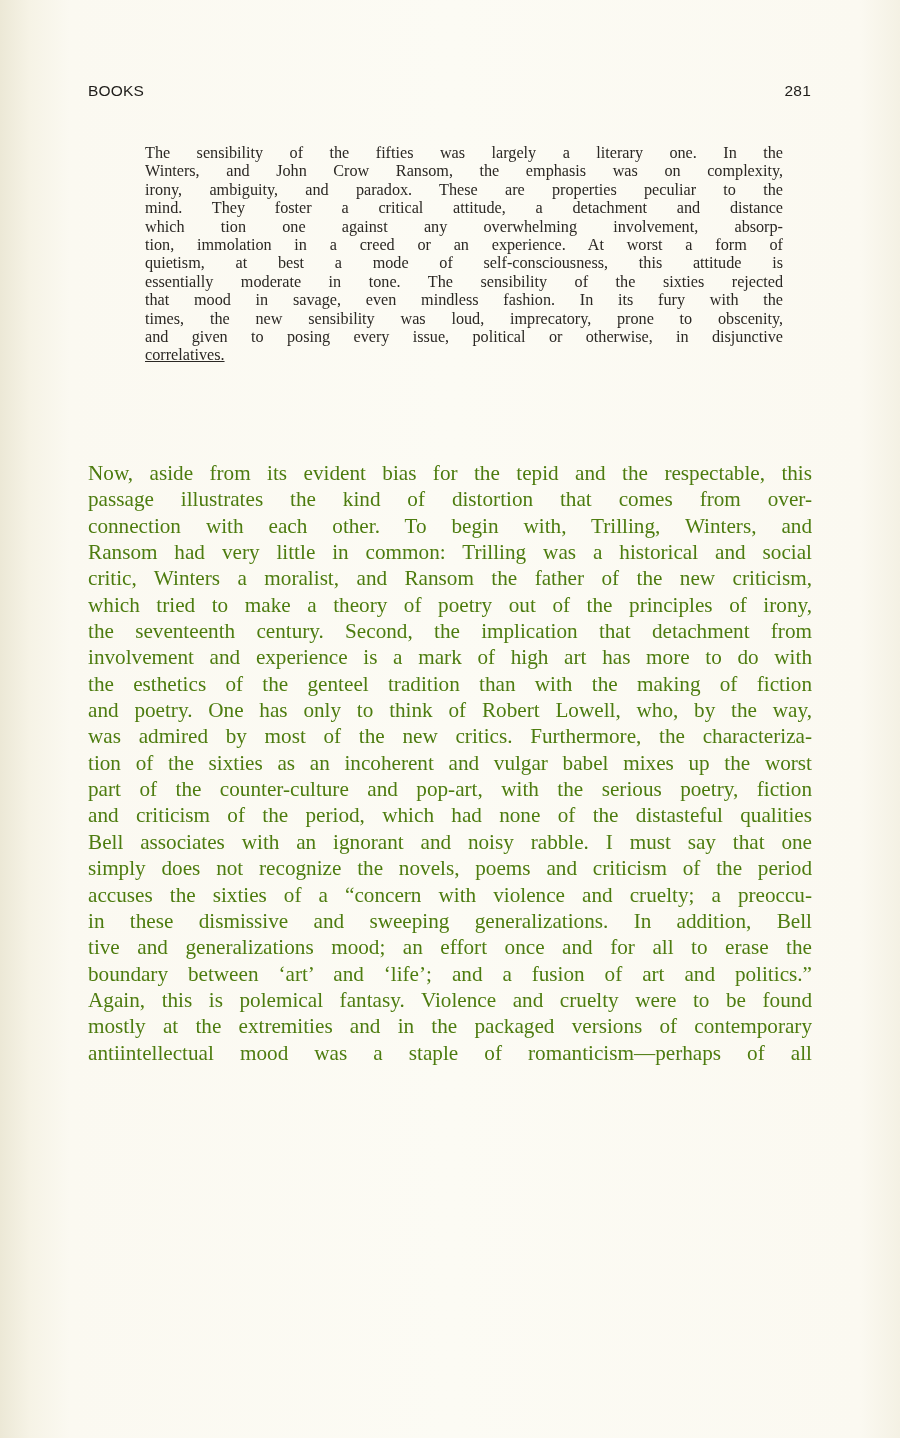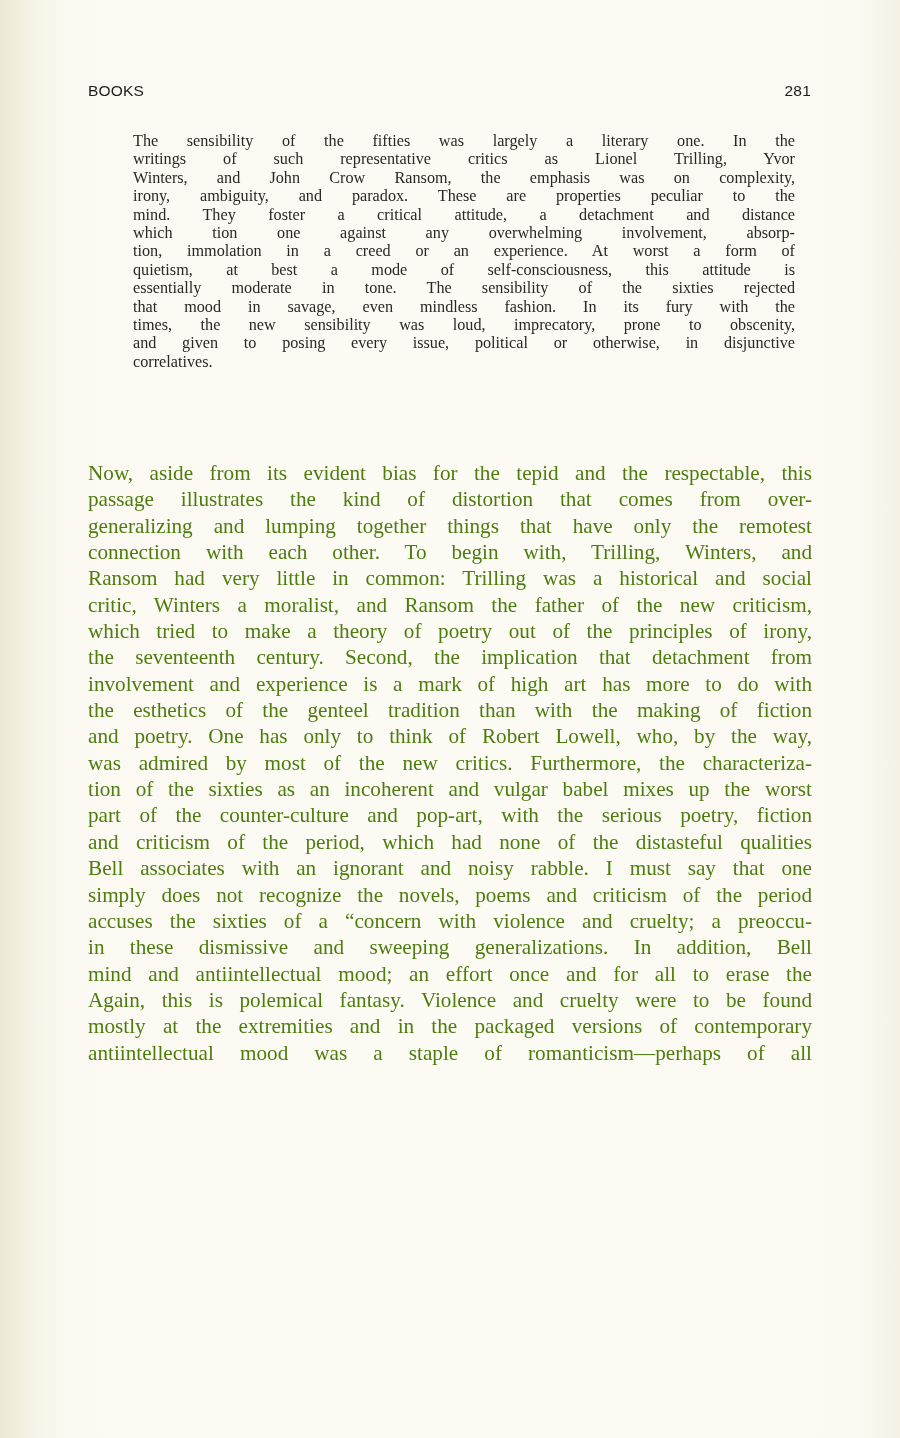--- a/index.html
+++ b/index.html
@@ -14,80 +14,79 @@
       position: absolute; top: 70px; left: 88px; width: 723px;
       display: flex; justify-content: space-between;
       font-family: "Liberation Sans", sans-serif; font-size: 15.5px;
       color: #1f1d1a; letter-spacing: 0.2px;
     }
     .block-quote {
       position: absolute; left: 133px; top: 120px; width: 662px;
       font-family: "Liberation Serif", serif; font-size: 16.2px;
       line-height: 18.4px; text-align: justify; color: #2b2824;
     }
-    .block-quote p { margin: 0; }
+    .block-quote p { margin: 12px; }
     .body-text {
       position: absolute; left: 88px; top: 448px; width: 724px;
       font-family: "Liberation Serif", serif; font-size: 21.2px;
       line-height: 26.35px; text-align: justify; color: #4d7c0f;
     }
     .body-text p { margin: 0; }
     .line { display: block; text-align: justify; text-align-last: justify; white-space: nowrap; }
-    .line.last { text-align-last: left; }
+    .line.last { text-align-last: left; text-decoration: underline; }
     .speck { position: absolute; left: 132px; top: 1428px; width: 2px; height: 2px; background: #9a958a; border-radius: 50%; }
   </style>
 </head>
 <body>
 
 <div class="page">
   <div class="running-head">
     <span>BOOKS</span>
     <span>281</span>
   </div>
 
   <div class="block-quote">
     <p id="bq">
       <span class="line">The sensibility of the fifties was largely a literary one. In the</span>
-      <span class="line">writings of such representative critics as Lionel Trilling, Yvor</span>
       <span class="line">Winters, and John Crow Ransom, the emphasis was on complexity,</span>
       <span class="line">irony, ambiguity, and paradox. These are properties peculiar to the</span>
       <span class="line">mind. They foster a critical attitude, a detachment and distance</span>
       <span class="line">which tion one against any overwhelming involvement, absorp-</span>
       <span class="line">tion, immolation in a creed or an experience. At worst a form of</span>
       <span class="line">quietism, at best a mode of self-consciousness, this attitude is</span>
       <span class="line">essentially moderate in tone. The sensibility of the sixties rejected</span>
       <span class="line">that mood in savage, even mindless fashion. In its fury with the</span>
       <span class="line">times, the new sensibility was loud, imprecatory, prone to obscenity,</span>
       <span class="line">and given to posing every issue, political or otherwise, in disjunctive</span>
       <span class="line last">correlatives.</span>
     </p>
   </div>
 
   <div class="body-text">
     <p>
       <span class="line">Now, aside from its evident bias for the tepid and the respectable, this</span>
       <span class="line">passage illustrates the kind of distortion that comes from over-</span>
-      <span class="line">generalizing and lumping together things that have only the remotest</span>
       <span class="line">connection with each other. To begin with, Trilling, Winters, and</span>
       <span class="line">Ransom had very little in common: Trilling was a historical and social</span>
       <span class="line">critic, Winters a moralist, and Ransom the father of the new criticism,</span>
       <span class="line">which tried to make a theory of poetry out of the principles of irony,</span>
       <span class="line">the seventeenth century. Second, the implication that detachment from</span>
       <span class="line">involvement and experience is a mark of high art has more to do with</span>
       <span class="line">the esthetics of the genteel tradition than with the making of fiction</span>
       <span class="line">and poetry. One has only to think of Robert Lowell, who, by the way,</span>
       <span class="line">was admired by most of the new critics. Furthermore, the characteriza-</span>
       <span class="line">tion of the sixties as an incoherent and vulgar babel mixes up the worst</span>
       <span class="line">part of the counter-culture and pop-art, with the serious poetry, fiction</span>
       <span class="line">and criticism of the period, which had none of the distasteful qualities</span>
       <span class="line">Bell associates with an ignorant and noisy rabble. I must say that one</span>
       <span class="line">simply does not recognize the novels, poems and criticism of the period</span>
       <span class="line">accuses the sixties of a “concern with violence and cruelty; a preoccu-</span>
       <span class="line">in these dismissive and sweeping generalizations. In addition, Bell</span>
-      <span class="line">mind and antiintellectual mood; an effort once and for all to erase the</span>
+      <span class="line">tive and generalizations mood; an effort once and for all to erase the</span>
+      <span class="line">boundary between ‘art’ and ‘life’; and a fusion of art and politics.”</span>
       <span class="line">Again, this is polemical fantasy. Violence and cruelty were to be found</span>
       <span class="line">mostly at the extremities and in the packaged versions of contemporary</span>
       <span class="line">antiintellectual mood was a staple of romanticism—perhaps of all</span>
     </p>
   </div>
 
   <div class="speck"></div>
 </div>
 
 </body></html>

